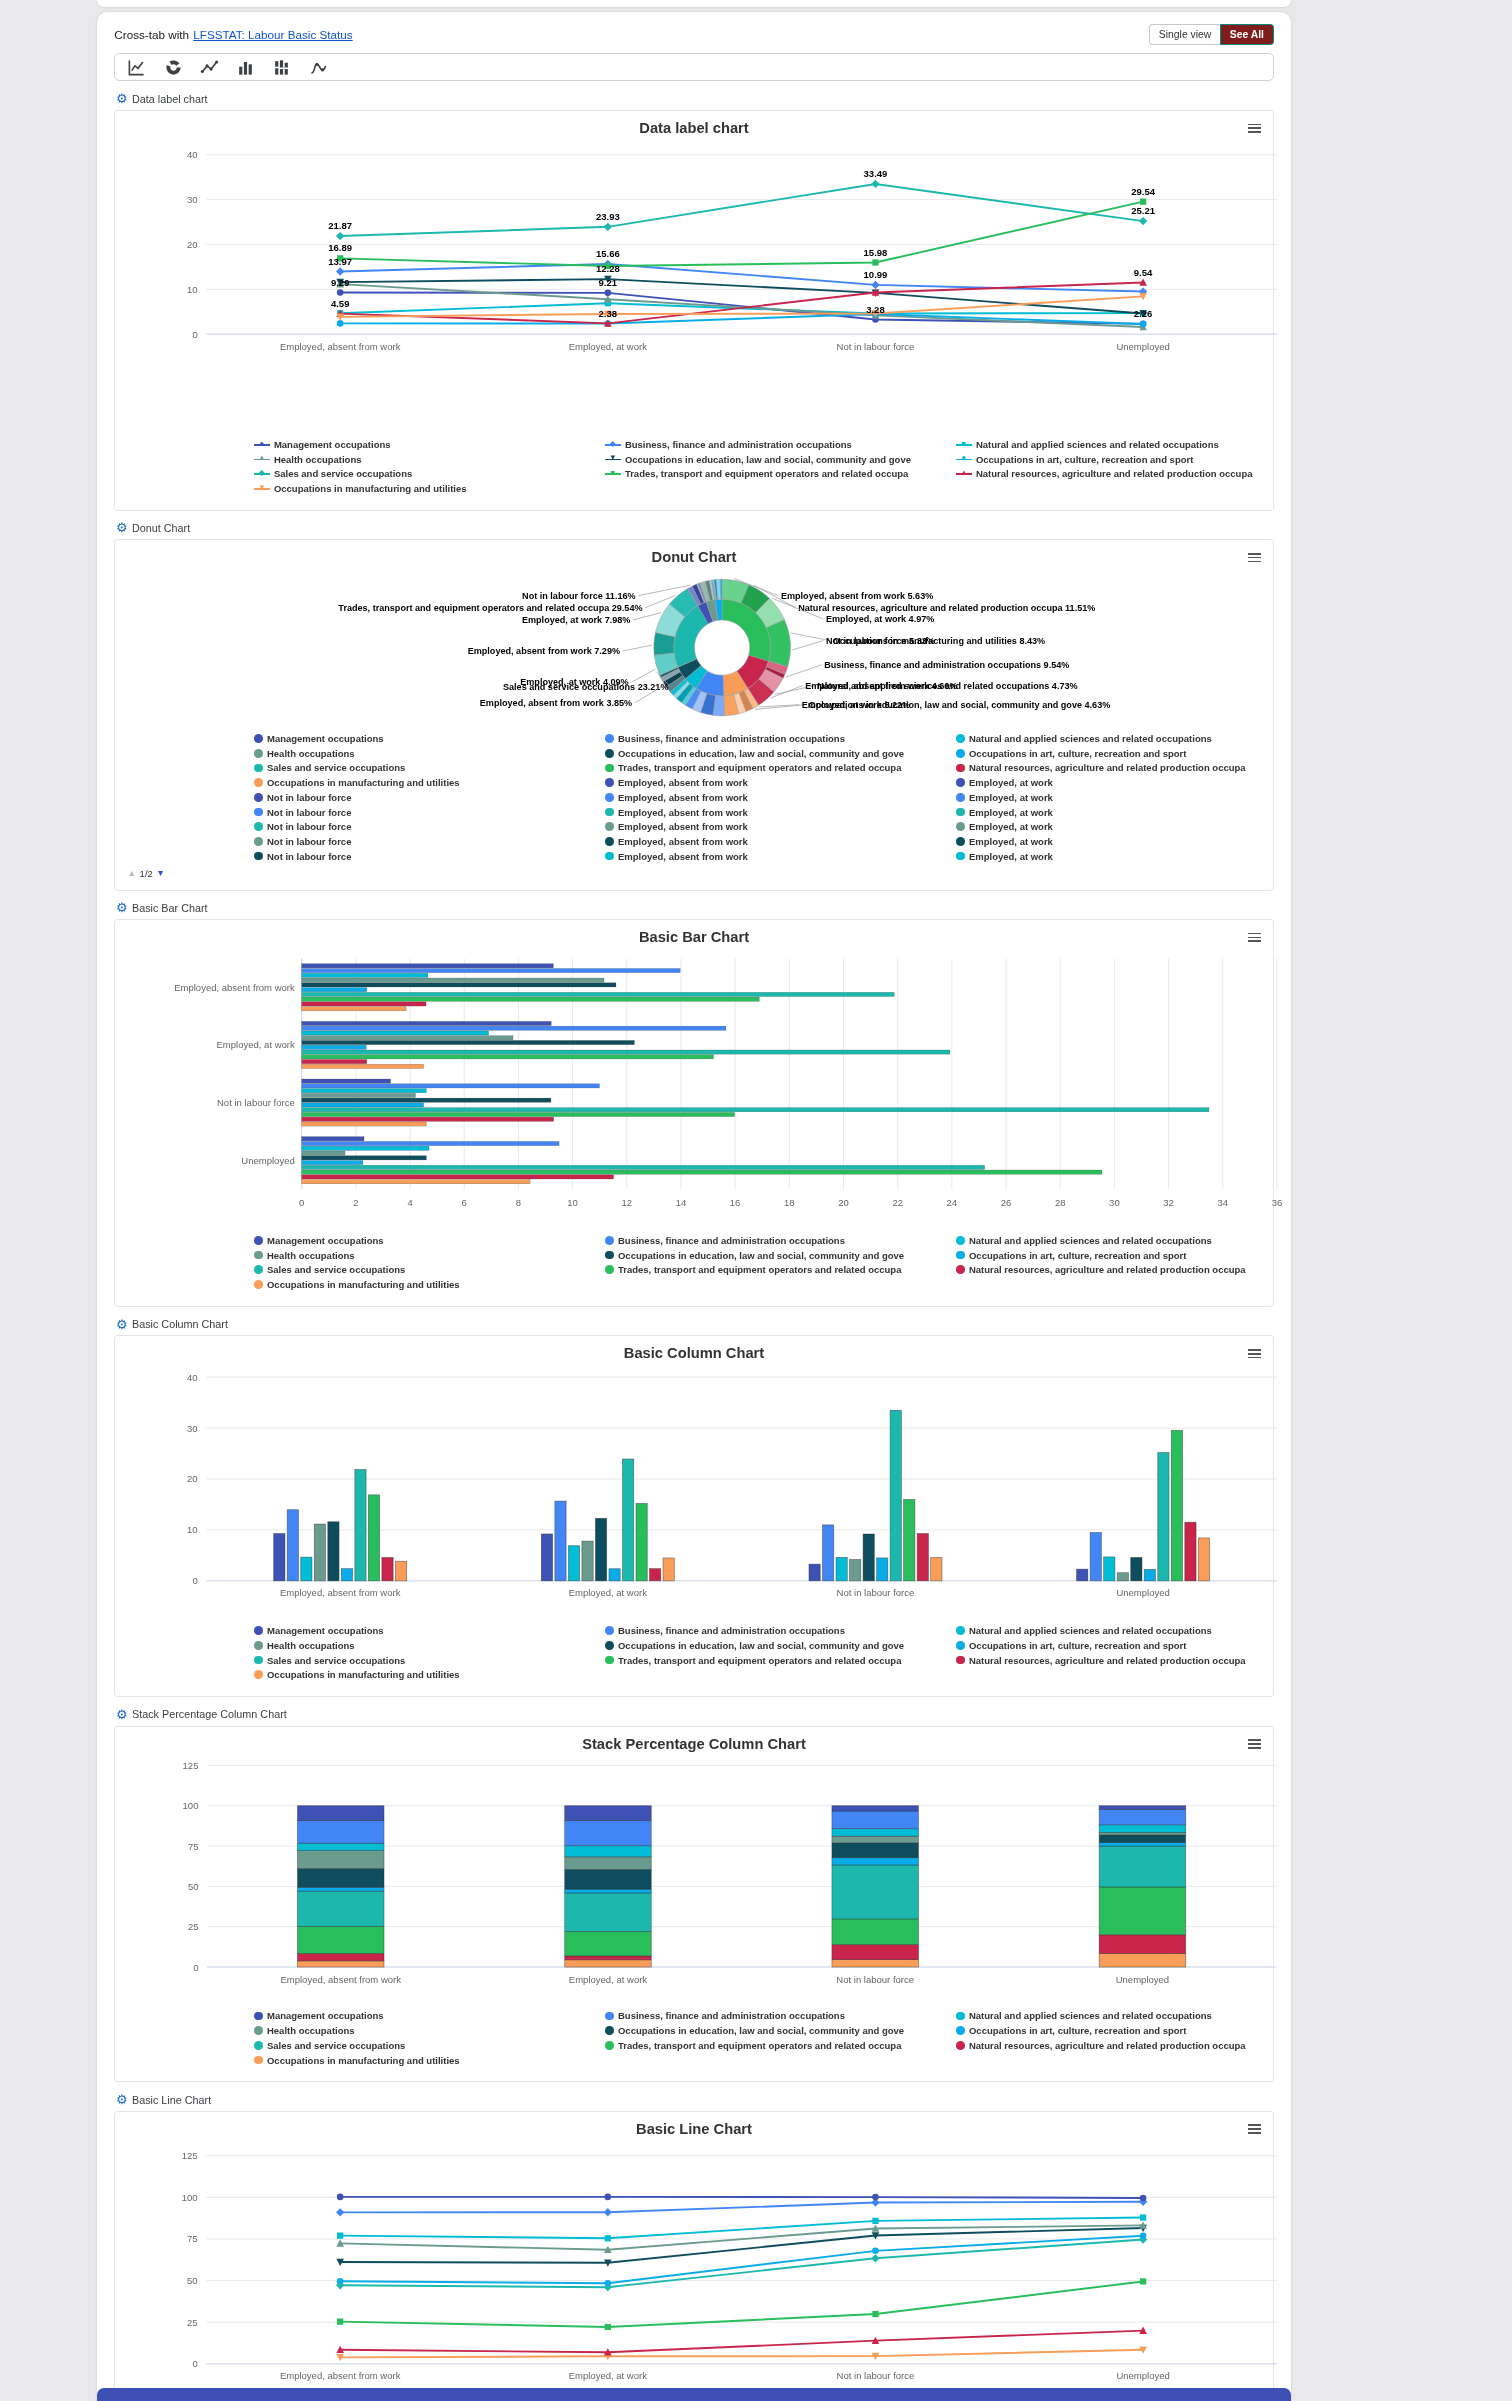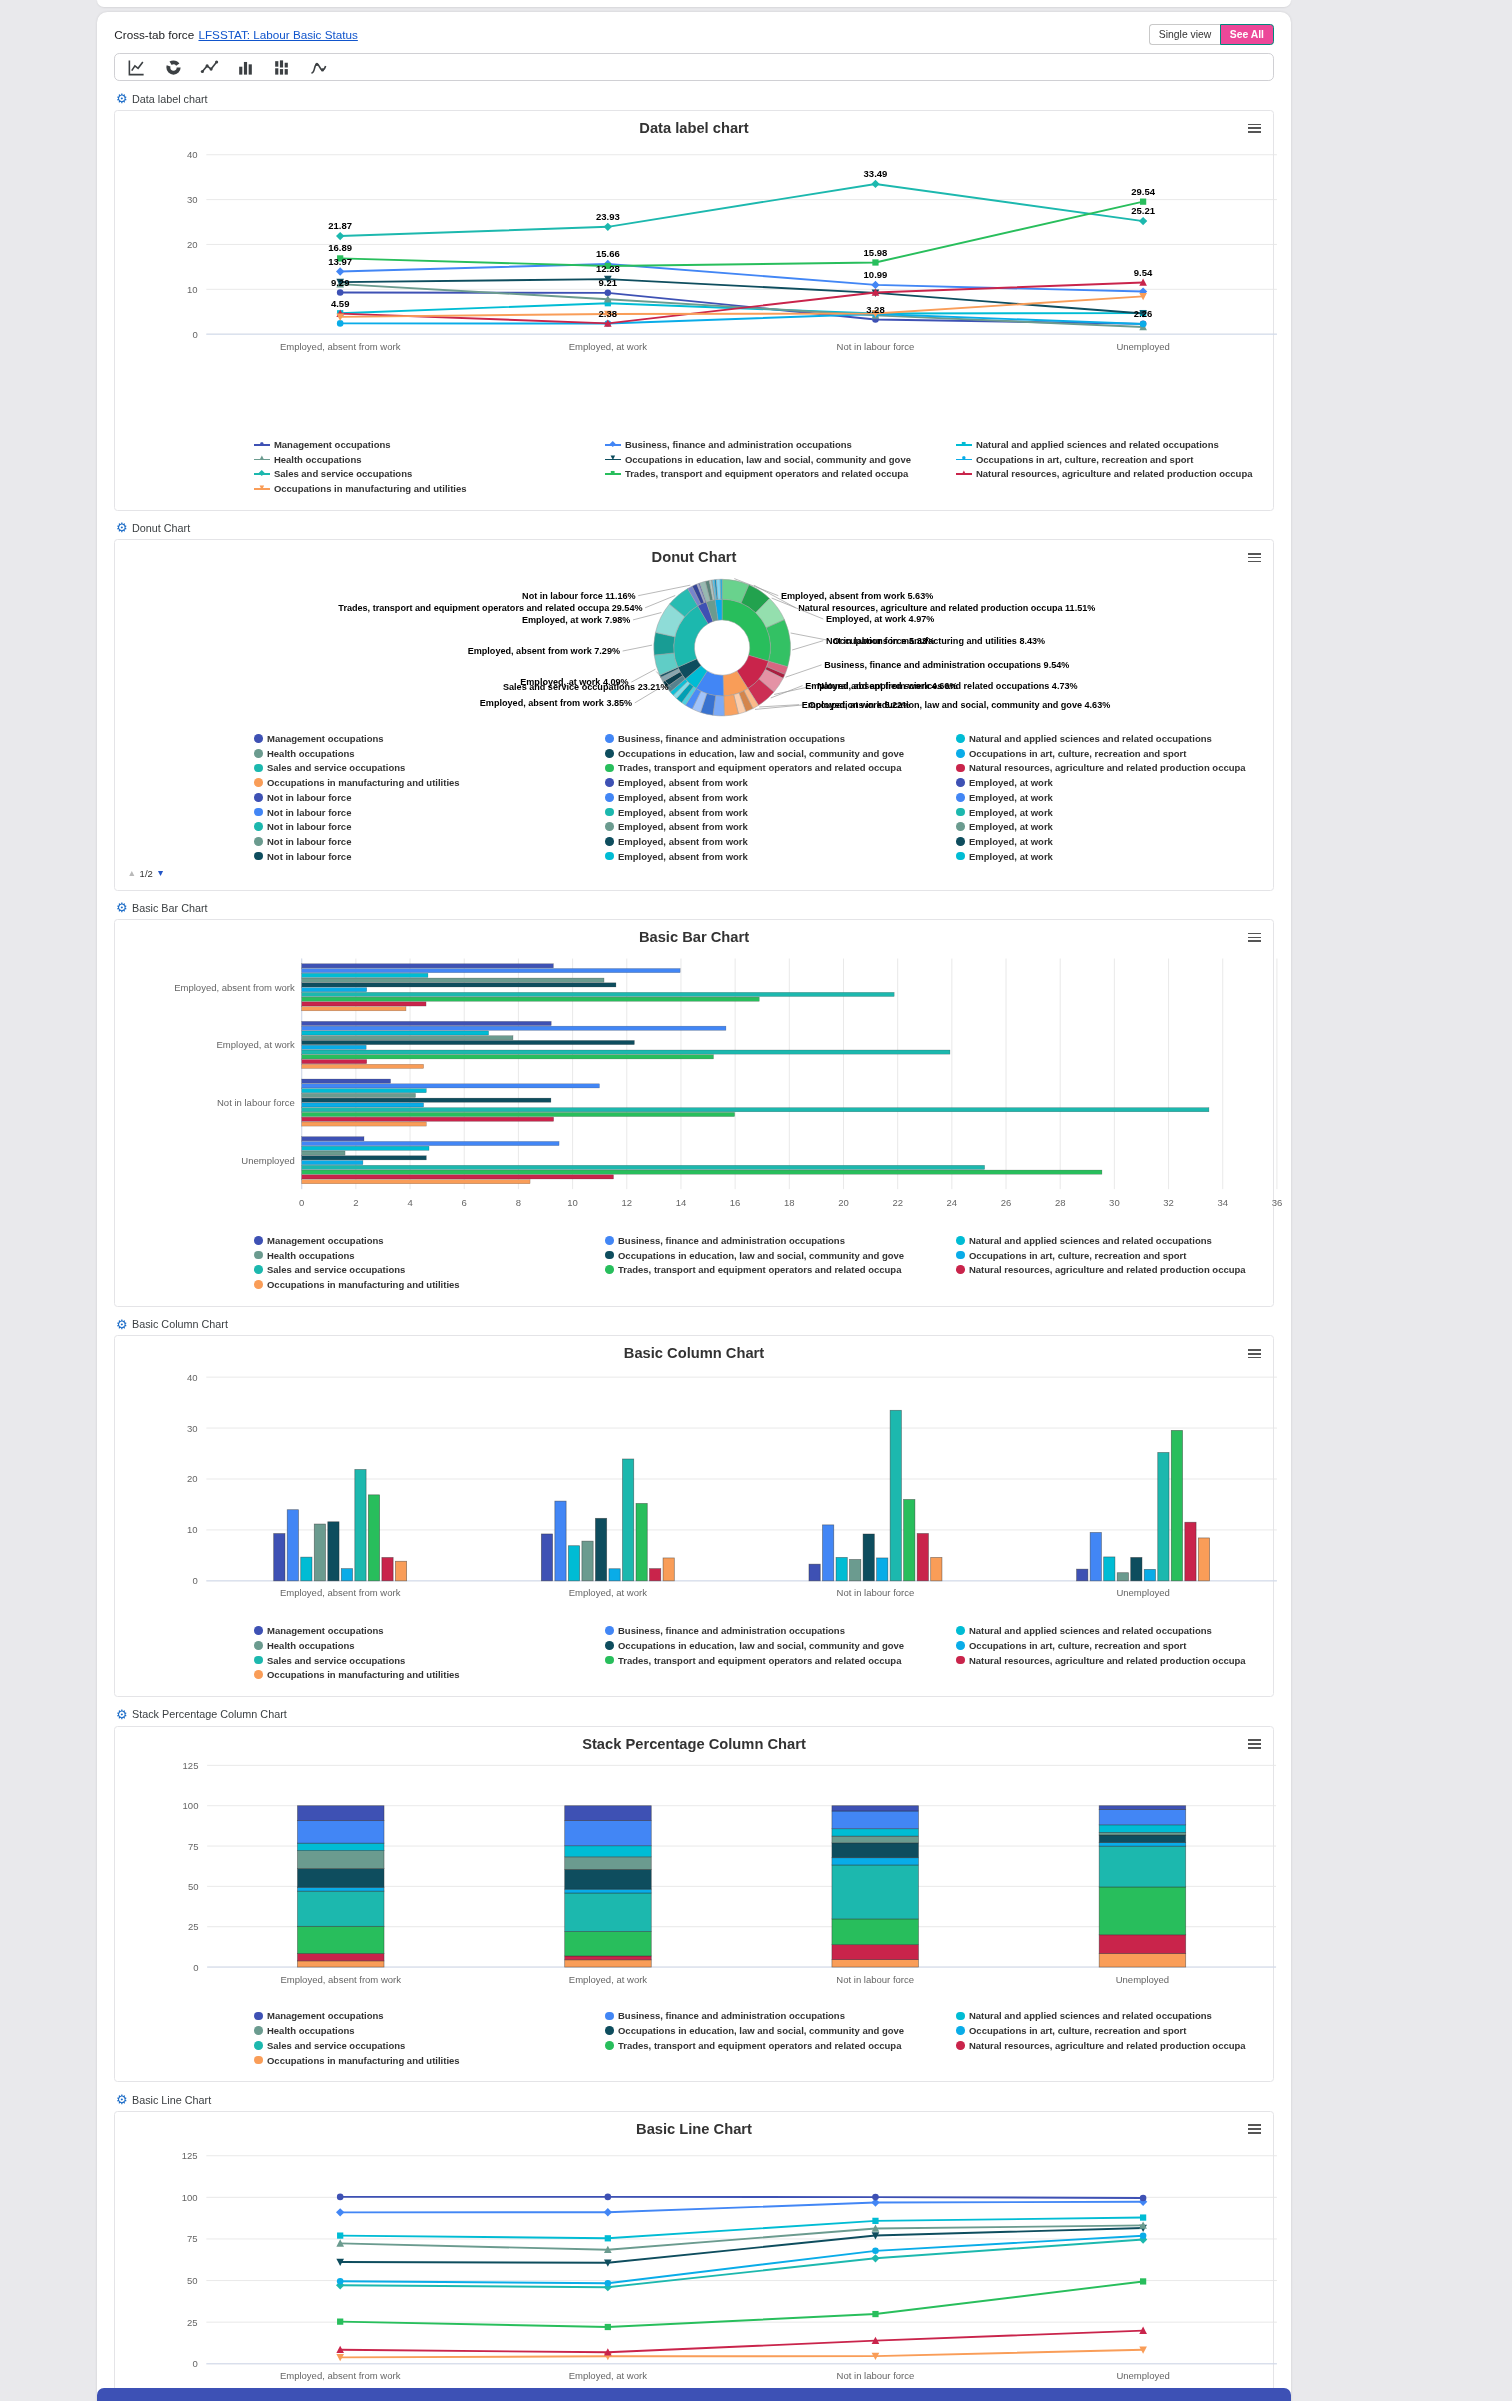--- a/index.html
+++ b/index.html
@@ -6,21 +6,21 @@
   html,body { width:1512px; }
   body { height:2401px; background:#e9e9ec; font-family:"Liberation Sans", sans-serif; position:relative; overflow:hidden; }
   .top-strip { position:absolute; top:0; left:97px; width:1194px; height:7px; background:#fff; border-radius:0 0 8.7px 8.7px; box-shadow:0 0.9px 1.7px rgba(0,0,0,.08); }
   .main-card { position:absolute; top:12px; left:97px; width:1194px; background:#fff; border-radius:10.4px; box-shadow:0 0.9px 2.6px rgba(0,0,0,.12); padding:10.4px 17.3px 17.3px 17.3px; min-height:2371px; }
   .panel-header { display:flex; justify-content:space-between; align-items:center; height:24px; }
   .crumb { font-size:11.7px; color:#202124; display:flex; gap:4.3px; align-items:center; }
   .crumb a { color:#1155cc; text-decoration:underline; }
   .view-toggle { display:flex;margin-left:44px; }
   .view-toggle button { font-family:"Liberation Sans",sans-serif; font-size:10.4px; height:21px; padding:0 8.7px; cursor:pointer; }
   .btn-single { background:#fff; border:0.9px solid #c9c9c9; border-right:none; border-radius:3.5px 0 0 3.5px; color:#333; }
-  .btn-seeall { background:#ec4899; border:0.9px solid #00897B; border-radius:0 3.5px 3.5px 0; color:#fff; font-weight:bold; }
+  .btn-seeall { background:#7f1d1d; border:0.9px solid #00897B; border-radius:0 3.5px 3.5px 0; color:#fff; font-weight:bold; }
   .chart-toolbar { margin-top:7px; border:0.9px solid #d0d0d4; border-radius:5.2px; height:28px; display:flex; align-items:center; gap:17.3px; padding:0 12px; }
   .tool-icon { width:19px; height:19px; color:#3c4043; cursor:pointer; display:inline-flex; }
   .tool-icon svg { width:100%; height:100%; }
   .widget { margin-top:8.7px; }
   .widget-label { display:flex; align-items:center; gap:4.3px; font-size:10.8px; color:#3c4043; height:17.3px; margin-bottom:2.6px; padding-left:1.7px; }
   .gear { color:#1a6bc7; font-size:13px; line-height:13px; }
   .chart-card { position:relative; border:0.9px solid #e4e4e7; border-radius:3.5px; background:#fff; padding:7px 8.7px 8.7px 8.7px; }
   .chart-title { text-align:center; font-size:14.7px; font-weight:600; color:#333; height:21px; line-height:21px; }
   .burger { position:absolute; right:12px; top:10.4px; cursor:pointer; }
   .burger span { display:block; width:13px; height:1.7px; background:#555; margin:2.2px 0; }
@@ -40,21 +40,21 @@
 </style>
 </head>
 <body>
 
 <div class="top-strip"></div>
 
 <div class="main-card">
 
   <div class="panel-header">
     <div class="crumb">
-      <span>Cross-tab force</span>
+      <span>Cross-tab with</span>
       <a href="#">LFSSTAT: Labour Basic Status</a>
     </div>
     <div class="view-toggle">
       <button class="btn-single">Single view</button>
       <button class="btn-seeall">See All</button>
     </div>
   </div>
 
   <div class="chart-toolbar" id="toolbar">
       <span class="tool-icon">

